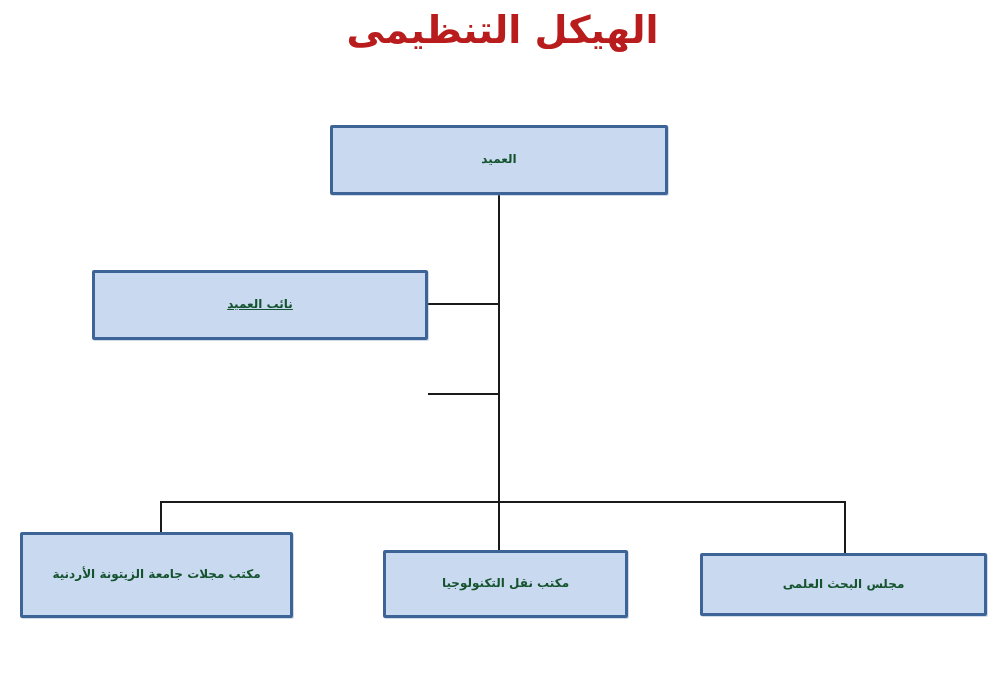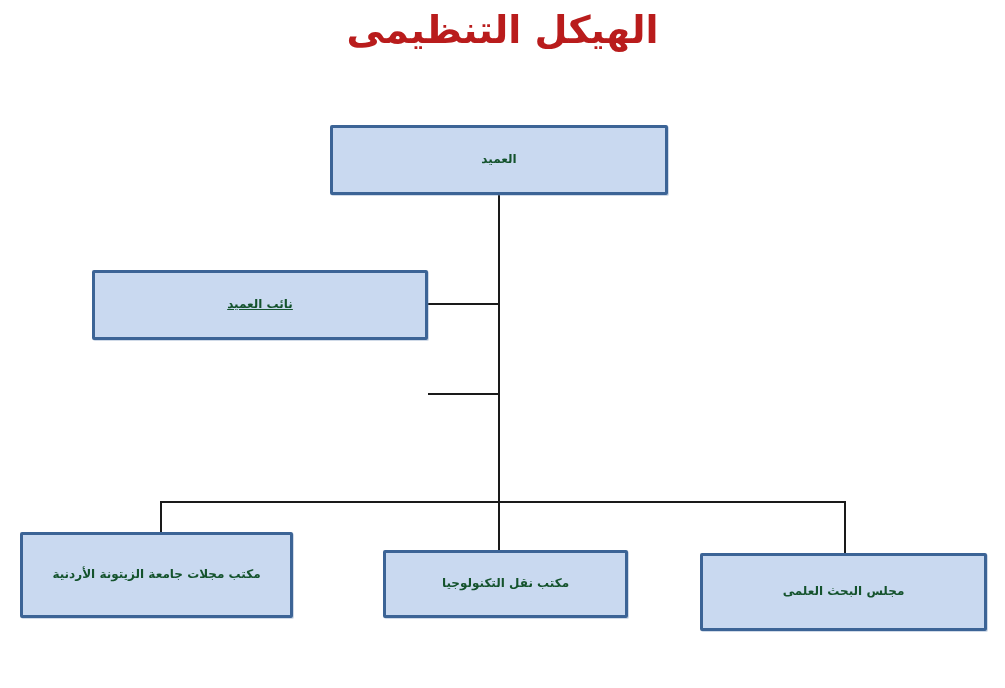--- a/index.html
+++ b/index.html
@@ -43,21 +43,21 @@
     font-size: 12px;
     line-height: 1.45;
     padding: 2px 8px;
     box-shadow: 1px 1px 0 rgba(120,150,190,0.35);
   }
   .node-dean            { left: 330px; top: 125px; width: 338px; height: 70px; }
   .node-vice-dean       { left:  92px; top: 270px; width: 336px; height: 70px; text-decoration: underline; }
   .node-secretariat     { left:  92px; top: 360px; width: 336px; height: 70px; }
   .node-journals        { left:  20px; top: 532px; width: 273px; height: 86px; }
   .node-tech-transfer   { left: 375px; top: 550px; width: 245px; height: 68px; margin-left: 8px; }
-  .node-research        { left: 700px; top: 553px; width: 287px; height: 78px; }
+  .node-research        { left: 700px; top: 553px; width: 287px; height: 63px; }
 
   .line {
     position: absolute;
     background: #1a1a1a;
   }
   .line-v-main   { left: 498px; top: 195px; width: 2px;   height: 355px; }
   .line-h-vice   { left: 428px; top: 303px; width: 70px;  height: 2px; }
   .line-h-secr   { left: 428px; top: 393px; width: 70px;  height: 2px; }
   .line-h-main   { left: 160px; top: 501px; width: 686px; height: 2px; }
   .line-v-left   { left: 160px; top: 501px; width: 2px;   height: 46px; }

